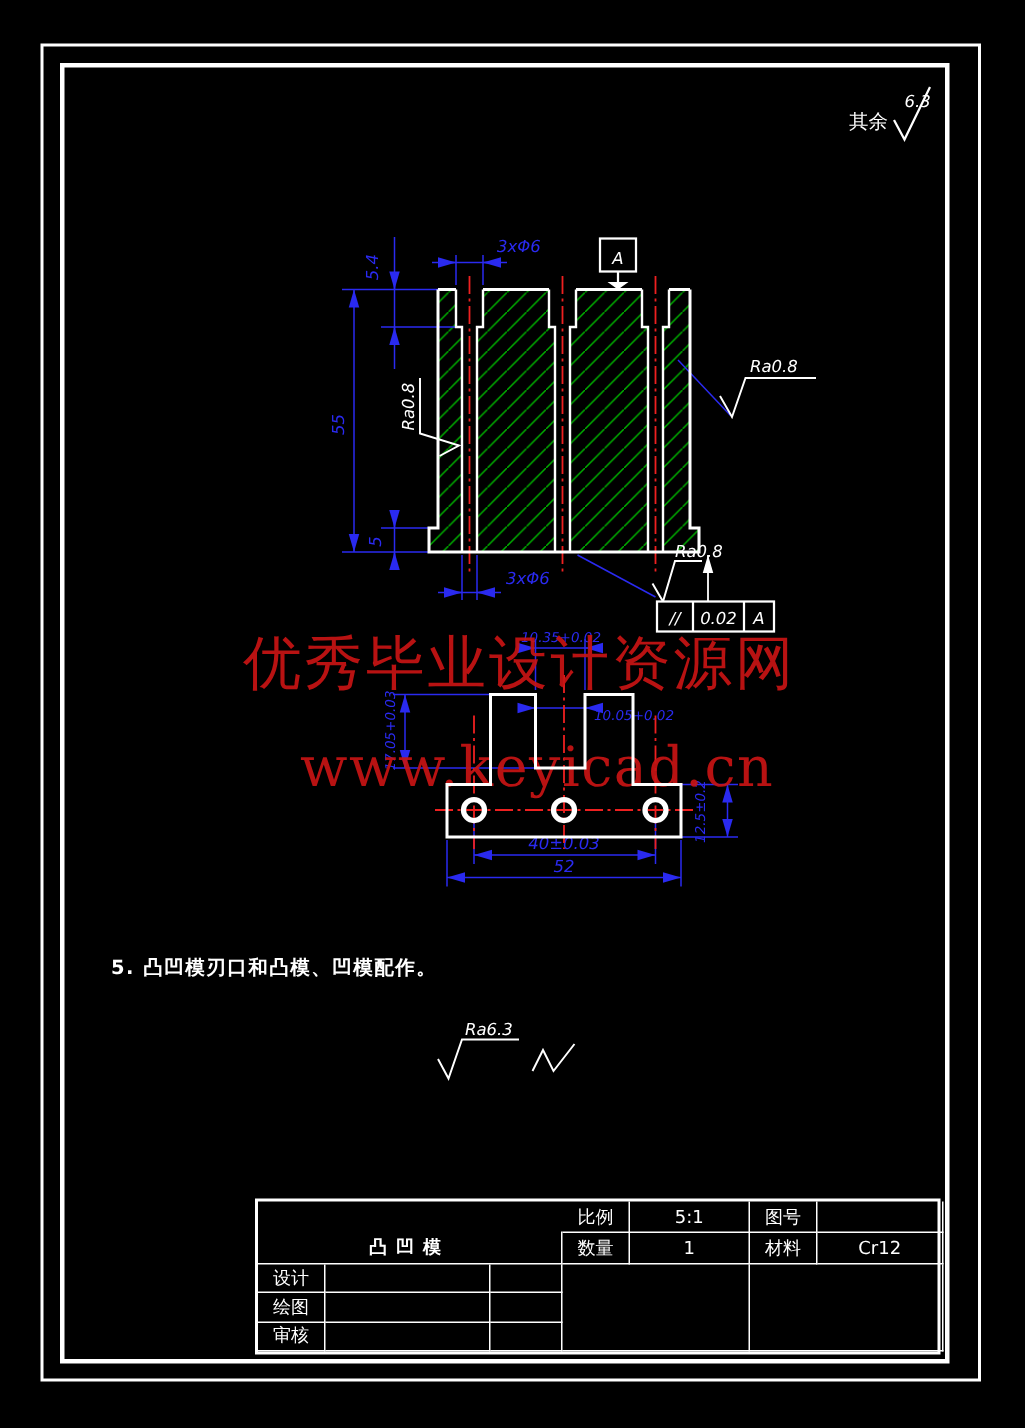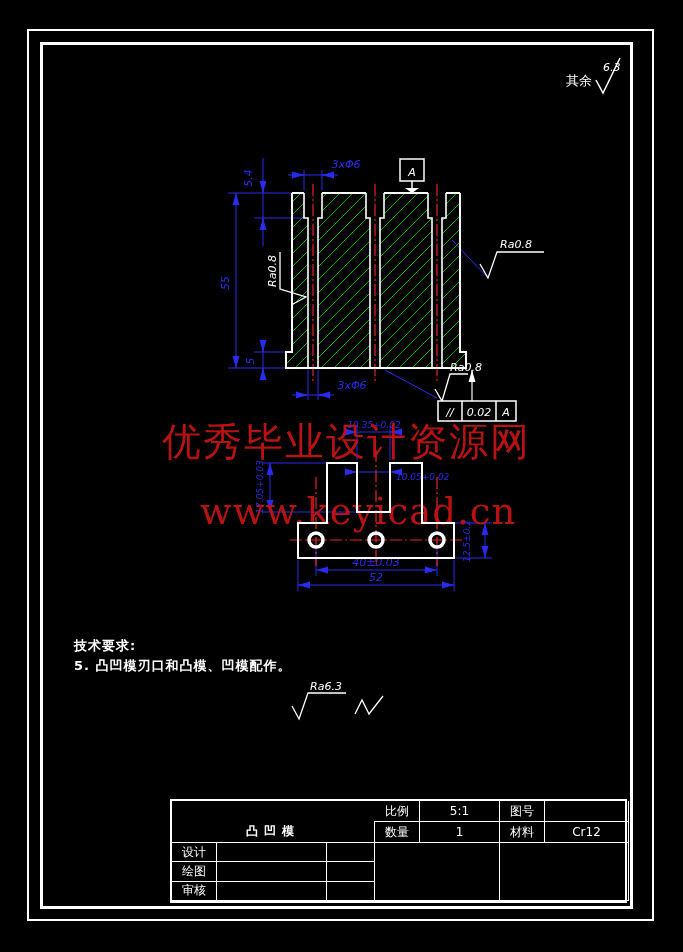--- a/index.html
+++ b/index.html
@@ -195,21 +195,20 @@
   </g>
 
   <g>
     <path d="M292,706 L299,719 L308,693 L346,693" stroke="#fff" stroke-width="1.3" fill="none"></path>
     <text class="wht" x="310" y="690" font-size="10">Ra6.3</text>
   </g>
   <path d="M355,714 L362,700 L369,714 L383,696" stroke="#fff" stroke-width="1.3" fill="none"></path>
 </svg>
 
 <div id="tech-req">
-  <div>技术要求:</div>
   <div>5. 凸凹模刃口和凸模、凹模配作。</div>
 </div>
 
 <div id="title-block">
   <div class="tb-name">凸凹模</div>
   <div>比例</div>
   <div class="tb-val">5:1</div>
   <div>图号</div>
   <div></div>
   <div>数量</div>

